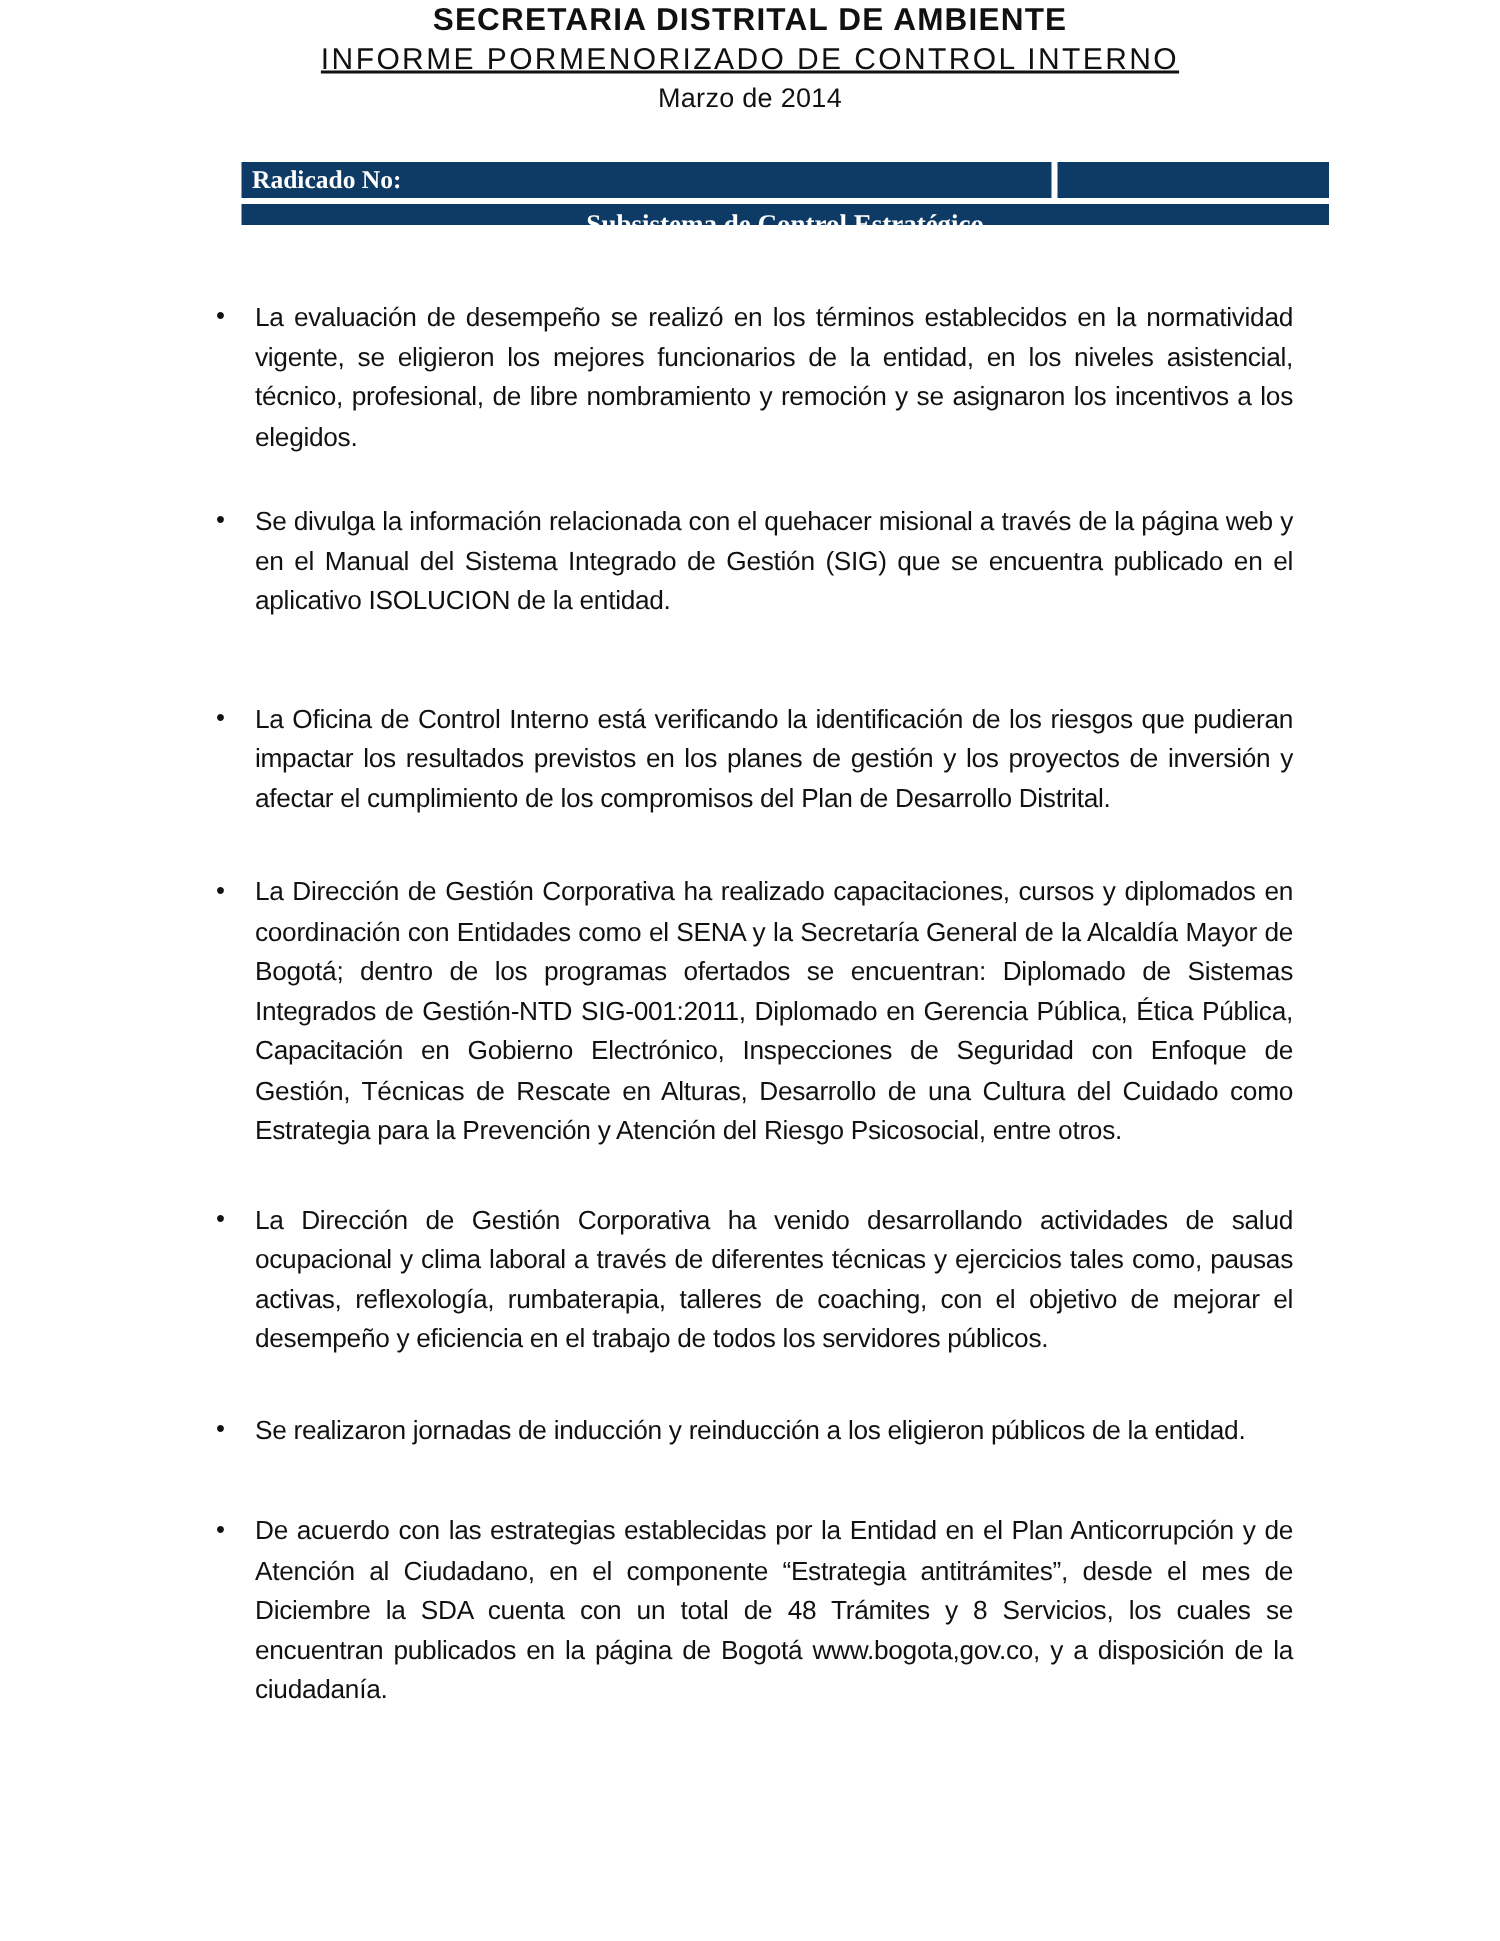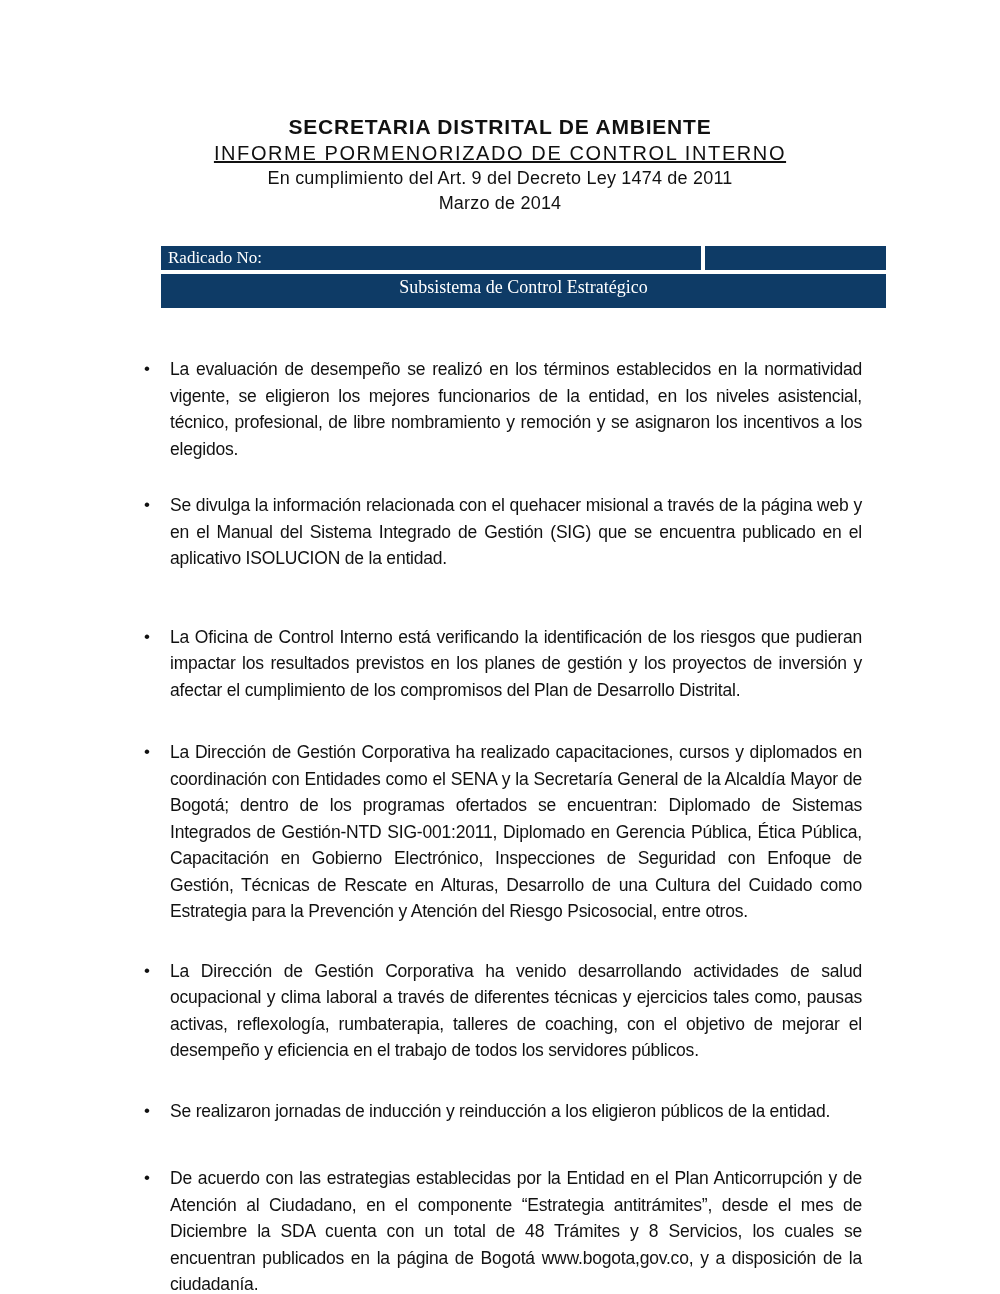--- a/index.html
+++ b/index.html
@@ -11,21 +11,20 @@
     position: relative;
     width: 1000px;
     height: 1294px;
     background: #ffffff;
     font-family: "Liberation Sans", sans-serif;
     color: #111111;
     overflow: hidden;
   }
   
   .doc-header {
-    margin-top: 113px;
     text-align: center;
   }
   .doc-header .h1 {
     font-size: 21px;
     font-weight: bold;
     letter-spacing: 0.8px;
     line-height: 28px;
   }
   .doc-header .h2 {
     font-size: 20px;
@@ -38,21 +37,21 @@
     font-size: 18px;
     font-weight: normal;
     letter-spacing: 0.2px;
     line-height: 25px;
   }
   
   .band-table {
     margin: 30px 0 12px 137px;
     width: 725px;
     font-family: "Liberation Serif", serif;
-    font-weight: normal;
+    font-weight: bold;
     color: #ffffff;
     padding-left: 24px;
   }
   .band-row { margin-bottom: 4px; }
   .row1 {
     display: flex;
     gap: 4px;
     height: 24px;
   }
   .cell-radicado-label {
@@ -60,21 +59,21 @@
     background: var(--navy);
     line-height: 24px;
     padding-left: 7px;
     font-size: 17px;
   }
   .cell-radicado-value {
     flex: 1;
     background: var(--navy);
   }
   .row2 {
-    height: 34px;
+    height: 14px;
     background: var(--navy);
     text-align: center;
     line-height: 26px;
     font-size: 18px;
   }
   .row3 {
     height: 23px;
     background: var(--slate);
     line-height: 23px;
     padding-left: 7px;
@@ -110,21 +109,20 @@
   .bullets li:nth-child(7) { margin-top: 41px; }
 </style>
 </head>
 <body>
 
 <div class="page">
 
   <header class="doc-header">
     <div class="h1">SECRETARIA DISTRITAL DE AMBIENTE</div>
     <div class="h2">INFORME PORMENORIZADO DE CONTROL INTERNO</div>
-    <div class="h3">En cumplimiento del Art. 9 del Decreto Ley 1474 de 2011</div>
     <div class="h3">Marzo de 2014</div>
   </header>
 
   <section class="band-table">
     <div class="band-row row1">
       <div class="cell-radicado-label">
         <span>Radicado No:</span>
       </div>
       <div class="cell-radicado-value"></div>
     </div>

